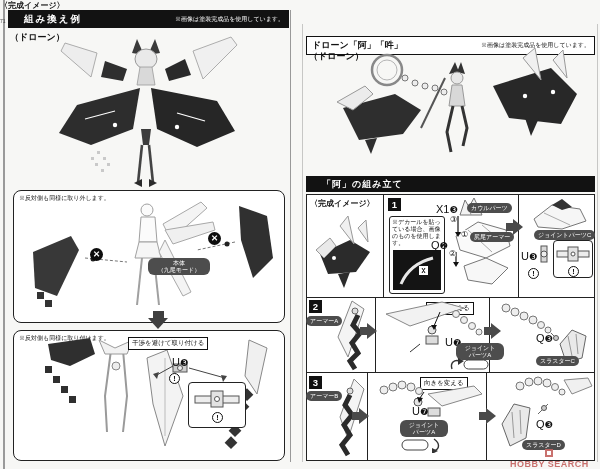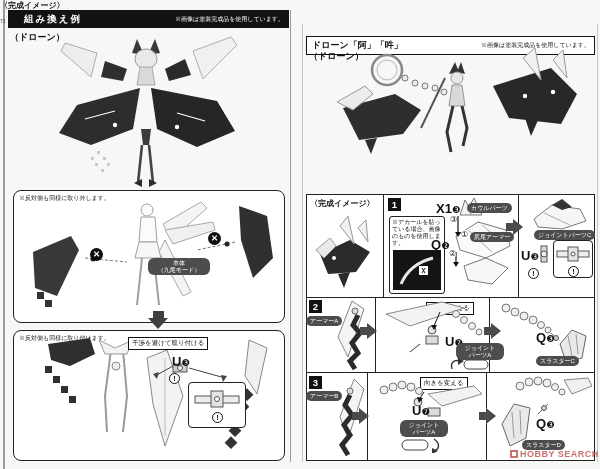--- a/index.html
+++ b/index.html
@@ -14,21 +14,21 @@
   .wbar .t{font-weight:bold;font-size:9px;padding-left:5px;white-space:nowrap;}
   .wbar .n{font-size:6px;padding-right:4px;white-space:nowrap;}
   .sub{font-weight:bold;font-size:9px;white-space:nowrap;}
   .box{border:1.3px solid #222;border-radius:8px;background:#fff;box-sizing:border-box;}
   .note{font-size:6px;white-space:nowrap;}
   .badge{background:#4d4d4d;color:#fff;font-size:6px;line-height:7px;padding:1.5px 4px;border-radius:6px;
          white-space:nowrap;text-align:center;}
   .callout{background:#fff;border:1px solid #111;font-size:6.5px;padding:1px 3px;white-space:nowrap;}
   .numbox{width:13px;height:13px;background:#111;color:#fff;font-weight:bold;font-size:9.5px;
           text-align:center;line-height:13px;}
-  .pc{font-weight:bold;font-size:13px;}
+  .pc{font-weight:normal;font-size:11px;}
   .cn{font-size:9.5px;}
   .seq{font-size:8px;background:#fff;border-radius:50%;}
   .bang{display:inline-block;width:9px;height:9px;border:1.2px solid #111;border-radius:50%;
         font-size:7.5px;line-height:9px;text-align:center;font-weight:bold;background:#fff;box-sizing:content-box;}
   .xmark{width:13px;height:13px;background:#0d0d0d;border-radius:50%;color:#fff;font-size:8.5px;
          line-height:13px;text-align:center;font-weight:bold;}
   .arr{display:flex;align-items:center;}
   .arr .stem{width:7px;height:8px;background:#4a4a4a;}
   .arr .head{width:0;height:0;border-top:8px solid transparent;border-bottom:8px solid transparent;border-left:10px solid #4a4a4a;}
   .arrd{display:flex;flex-direction:column;align-items:center;}
@@ -191,20 +191,23 @@
     <polyline points="137,58 142,80 138,98" fill="none" stroke="#333" stroke-width="3"></polyline>
     <line x1="120" y1="30" x2="96" y2="80" stroke="#555" stroke-width="2"></line>
     <polygon points="168,38 226,20 252,46 236,76 184,70" fill="#282828"></polygon>
     <polygon points="198,10 210,0 216,32" fill="#f0f0f0" stroke="#999"></polygon>
     <polygon points="228,12 238,2 242,30" fill="#f0f0f0" stroke="#999"></polygon>
     <circle cx="200" cy="48" r="2.2" fill="#fff"></circle>
     <circle cx="228" cy="44" r="2.2" fill="#fff"></circle>
     <polygon points="200,70 206,88 214,70" fill="#282828"></polygon>
   </svg>
 
+  <div class="abs bar" style="left:306px;top:176px;width:289px;height:16px;">
+    <span class="t" style="font-size:9px;letter-spacing:1px;">「阿」の組み立て</span>
+  </div>
 
   <div class="abs" style="left:306px;top:194px;width:289px;height:267px;border:1.4px solid #222;box-sizing:border-box;background:#fff;"></div>
   <div class="abs hline" style="left:306px;top:297px;width:289px;height:1px;"></div>
   <div class="abs hline" style="left:306px;top:372px;width:289px;height:1px;"></div>
   <div class="abs vline" style="left:383px;top:194px;width:1px;height:103px;"></div>
   <div class="abs vline" style="left:518px;top:194px;width:1px;height:103px;"></div>
   <div class="abs vline" style="left:375px;top:297px;width:1px;height:75px;"></div>
   <div class="abs vline" style="left:489px;top:297px;width:1px;height:75px;"></div>
   <div class="abs vline" style="left:367px;top:372px;width:1px;height:89px;"></div>
   <div class="abs vline" style="left:486px;top:372px;width:1px;height:89px;"></div>
@@ -400,18 +403,18 @@
     <circle cx="52" cy="32" r="2.5" fill="#ccc" stroke="#555"></circle>
     <polygon points="10,48 22,28 38,32 34,62 18,70" fill="#e9e9e9" stroke="#666"></polygon>
     <line x1="20" y1="36" x2="22" y2="62" stroke="#999"></line>
     <line x1="28" y1="34" x2="29" y2="58" stroke="#999"></line>
   </svg>
   <div class="abs" style="left:536px;top:414px;">
     <span class="pc">Q</span><span class="cn">❸</span>
   </div>
   <div class="abs badge" style="left:522px;top:440px;">スラスターD</div>
 
-  <div class="abs wm" style="left:510px;top:449px;">
+  <div class="abs wm" style="left:510px;top:449px;flex-direction:column;">
     <span class="sq"></span>
     <span>HOBBY SEARCH</span>
   </div>
 
 </div>
 
 </body></html>

